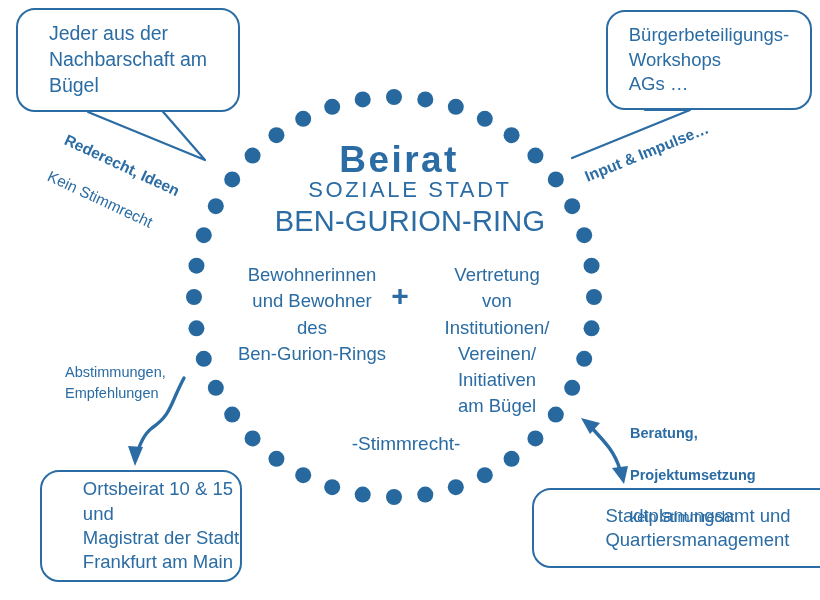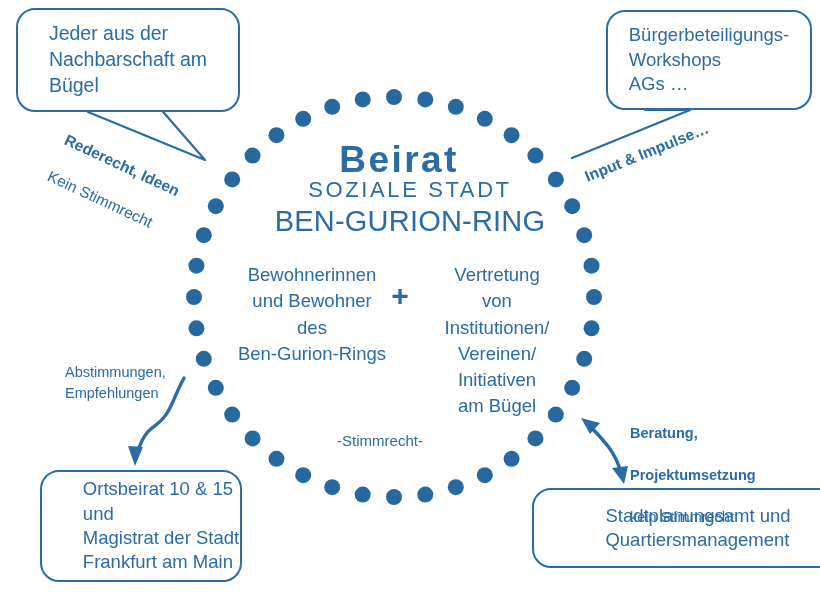--- a/index.html
+++ b/index.html
@@ -91,22 +91,22 @@
     left: 386px; top: 278px; width: 28px;
     font-size: 30px;
     font-weight: bold;
   }
   #col-institutions {
     left: 412px; top: 262px; width: 170px;
     font-size: 18.5px;
     line-height: 1.42;
   }
   #stimmrecht-note {
-    left: 280px; top: 432px; width: 200px;
-    font-size: 15px;
+    left: 306px; top: 432px; width: 200px;
+    font-size: 19px;
   }
 
   
   .rot-label {
     position: absolute;
     color: #2a6ca3;
     white-space: pre-line;
     line-height: 1.3;
   }
   #label-rederecht {

